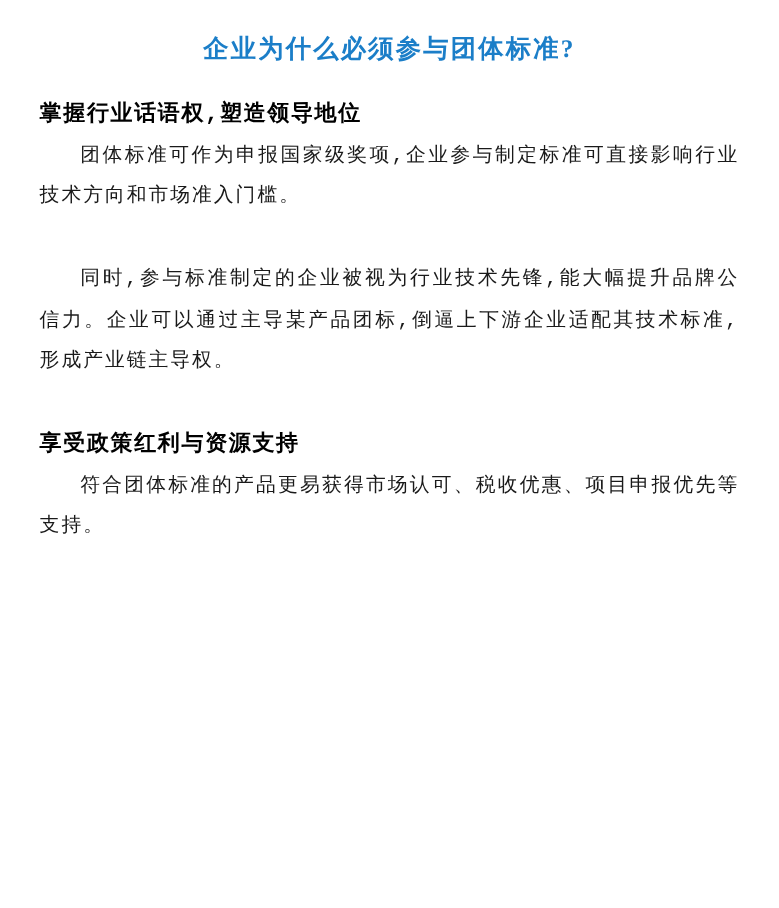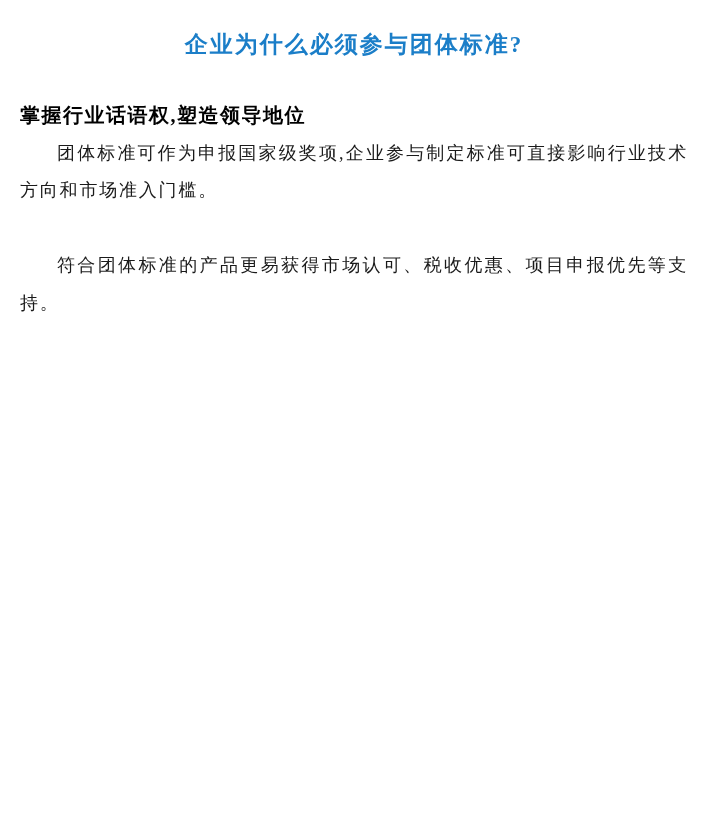--- a/index.html
+++ b/index.html
@@ -19,24 +19,24 @@
     width: 708px;
     height: 825px;
     padding: 28px 20px 0 20px;
   }
   .doc-title {
     font-size: 23px;
     font-weight: bold;
     text-align: center;
     letter-spacing: 2px;
     line-height: 34px;
-    margin: 0 0 35px 0;
+    margin: 0 0 24px 0;
     color: #1b7ec8; 
   }
-  .section { margin: 0; }
+  .section { margin: 16px; font-family: Liberation Mono, monospace; }
   .section + .section { margin-top: 37.5px; }
   .heading {
     font-size: 20px;
     font-weight: bold;
     letter-spacing: 1.5px;
     line-height: 37.5px;
     margin: 0;
     color: #000000;
   }
   .para {
@@ -55,19 +55,21 @@
 <div class="page">
 
   <h1 class="doc-title" style="color: rgb(27, 126, 200);">企业为什么必须参与团体标准?</h1>
 
   <div class="section">
     <h2 class="heading">掌握行业话语权,塑造领导地位</h2>
     <p class="para">团体标准可作为申报国家级奖项,企业参与制定标准可直接影响行业技术方向和市场准入门槛。</p>
   </div>
 
   <div class="section">
+    <p class="para">同时,参与标准制定的企业被视为行业技术先锋,能大幅提升品牌公信力。企业可以通过主导某产品团标,倒逼上下游企业适配其技术标准,形成产业链主导权。</p>
   </div>
 
   <div class="section">
+    <h2 class="heading">享受政策红利与资源支持</h2>
     <p class="para">符合团体标准的产品更易获得市场认可、税收优惠、项目申报优先等支持。</p>
   </div>
 
 </div>
 
 </body></html>

